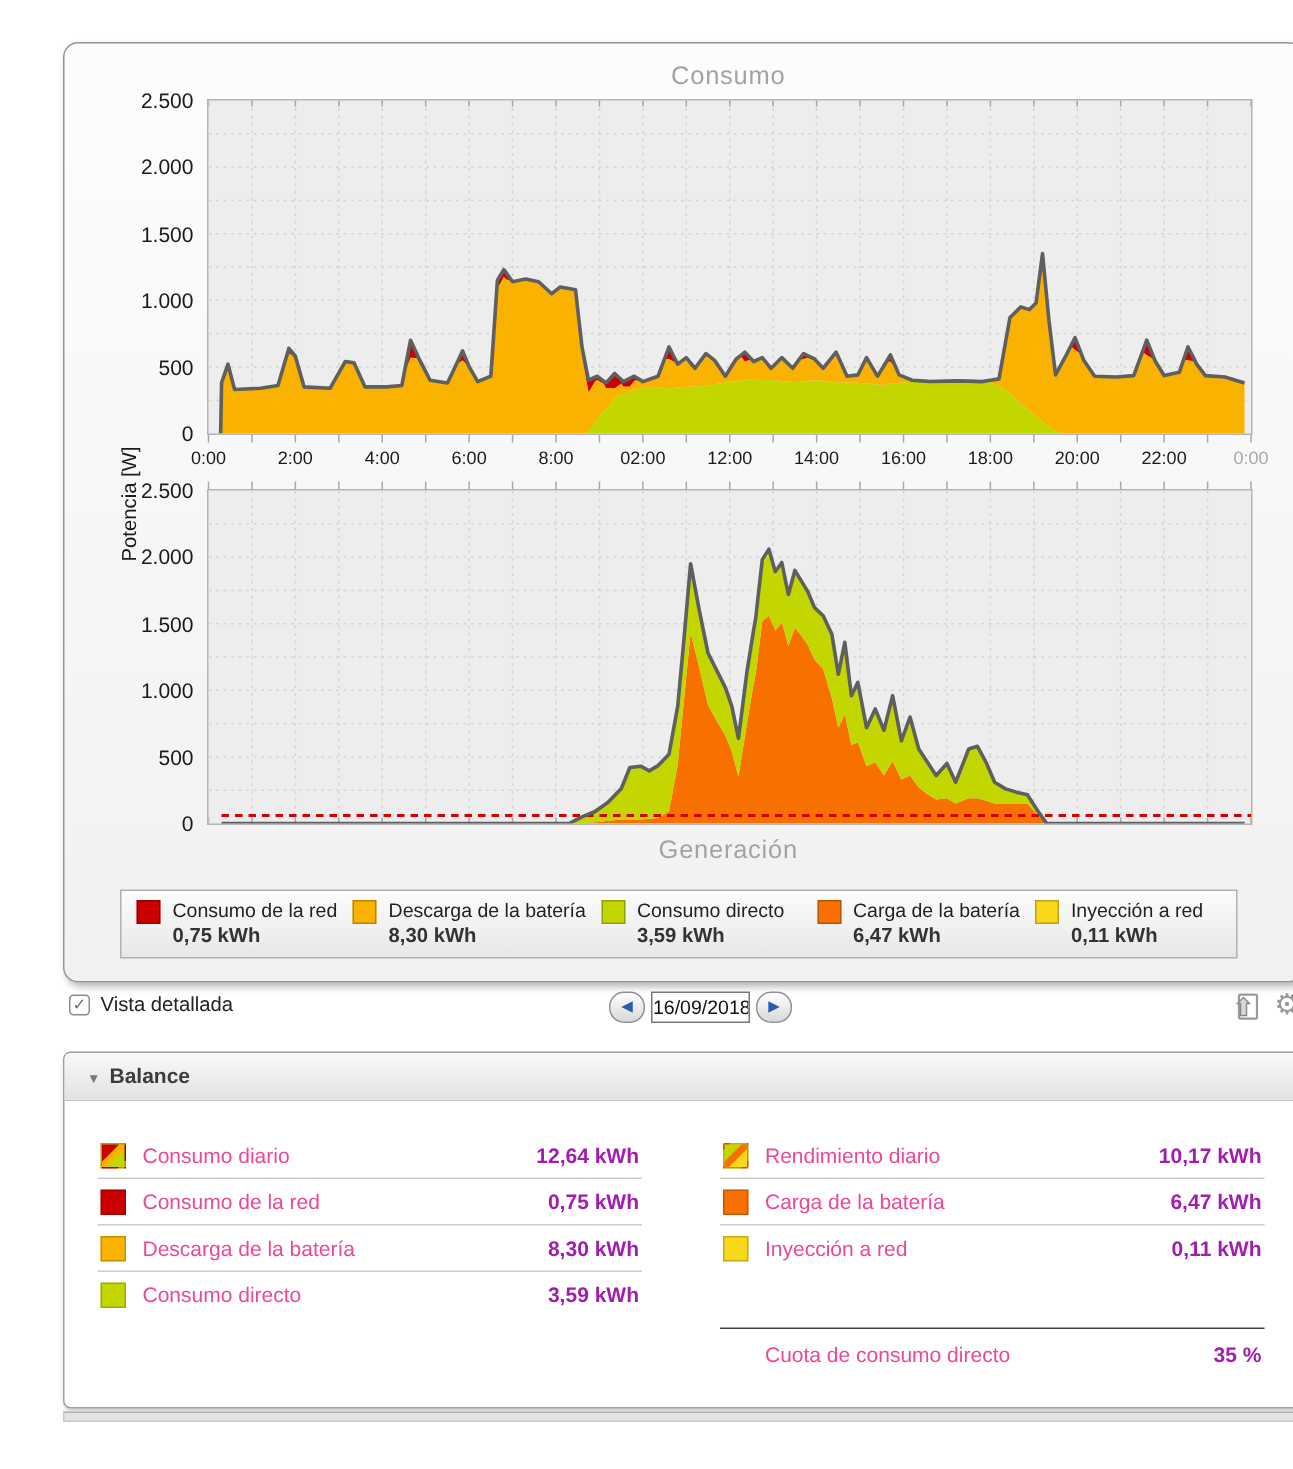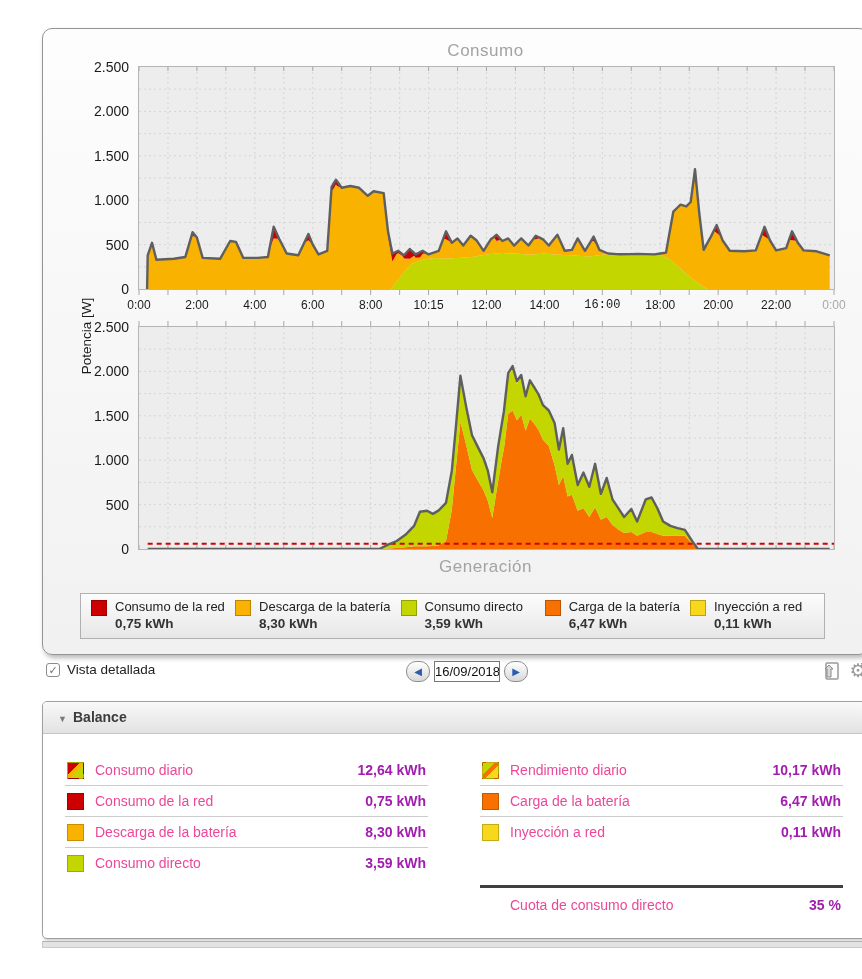--- a/index.html
+++ b/index.html
@@ -59,21 +59,21 @@
   .balance-caret { position:absolute; left:15px; top:12px; font-size:9px; color:#7a7a7a; }
   .balance-title { position:absolute; left:30px; top:7px; font-size:14px; font-weight:bold; color:#3c3c3c; }
   .bal-col { position:absolute; top:53px; width:363px; }
   .bal-col-left { left:22px; }
   .bal-col-right { left:437px; }
   .bal-row { position:relative; height:31px; }
   .bal-row.sep { border-bottom:1px solid #ccc; }
   .bal-swatch { position:absolute; left:2px; top:7px; width:17px; height:17px; border:1px solid rgba(0,0,0,.2); }
   .bal-label { position:absolute; left:30px; top:7px; font-size:14px; color:#ec4899; }
   .bal-value { position:absolute; right:2px; top:7px; font-size:14px; font-weight:bold; color:#a21caf; }
-  .bal-footer { position:absolute; left:437px; top:183px; width:363px; border-top:3px solid #404040; height:31px; }
+  .bal-footer { position:absolute; left:437px; top:183px; width:363px; border-top:1px solid #404040; height:31px; }
   .bal-footer .bal-label { left:30px; top:9px; }
   .bal-footer .bal-value { top:9px; }
   .diag-consumption { background:linear-gradient(135deg,#CC0000 0%,#CC0000 38%,#F9B200 38%,#F9B200 60%,#C3D600 60%,#C3D600 100%); }
   .diag-yield { background:linear-gradient(135deg,#C3D600 0%,#C3D600 38%,#F87000 38%,#F87000 60%,#F8D81A 60%,#F8D81A 100%); }
 
   .bottom-strip { position:absolute; left:18px; top:941px; width:827px; height:7px;
     background:#e3e3e3; border:1px solid #c9c9c9; border-top:1px solid #b2b2b2; }
 </style>
 </head>
 <body>
@@ -198,24 +198,24 @@
           <line x1="667.0416666666667" x2="667.0416666666667" y1="0" y2="5" stroke="#a8a8a8"></line>
           <line x1="667.0416666666667" x2="667.0416666666667" y1="31" y2="36" stroke="#a8a8a8"></line>
           <line x1="696" x2="696" y1="0" y2="5" stroke="#a8a8a8"></line>
           <line x1="696" x2="696" y1="31" y2="36" stroke="#a8a8a8"></line>
         </svg>
         <div class="x-tick" style="left: 1px;">0:00</div>
         <div class="x-tick" style="left: 58.9167px;">2:00</div>
         <div class="x-tick" style="left: 116.833px;">4:00</div>
         <div class="x-tick" style="left: 174.75px;">6:00</div>
         <div class="x-tick" style="left: 232.667px;">8:00</div>
-        <div class="x-tick" style="left: 290.583px;">10:15</div>
+        <div class="x-tick" style="left: 290.583px;">02:00</div>
         <div class="x-tick" style="left: 348.5px;">12:00</div>
         <div class="x-tick" style="left: 406.417px;">14:00</div>
-        <div class="x-tick" style="left: 464.333px; font-family: Liberation Mono, monospace;">16:00</div>
+        <div class="x-tick" style="left: 464.333px;">16:00</div>
         <div class="x-tick" style="left: 522.25px;">18:00</div>
         <div class="x-tick" style="left: 580.167px;">20:00</div>
         <div class="x-tick" style="left: 638.083px;">22:00</div>
         <div class="x-tick last" style="left: 696px;">0:00</div>
       </div>
     <div class="plot plot-generacion">
       <svg id="svg-gen" width="695" height="222">
           <line x1="28.958333333333332" y1="0" x2="28.958333333333332" y2="222" stroke="#d5d5d5" stroke-dasharray="2,3"></line>
           <line x1="57.916666666666664" y1="0" x2="57.916666666666664" y2="222" stroke="#d5d5d5" stroke-dasharray="2,3"></line>
           <line x1="86.875" y1="0" x2="86.875" y2="222" stroke="#d5d5d5" stroke-dasharray="2,3"></line>

